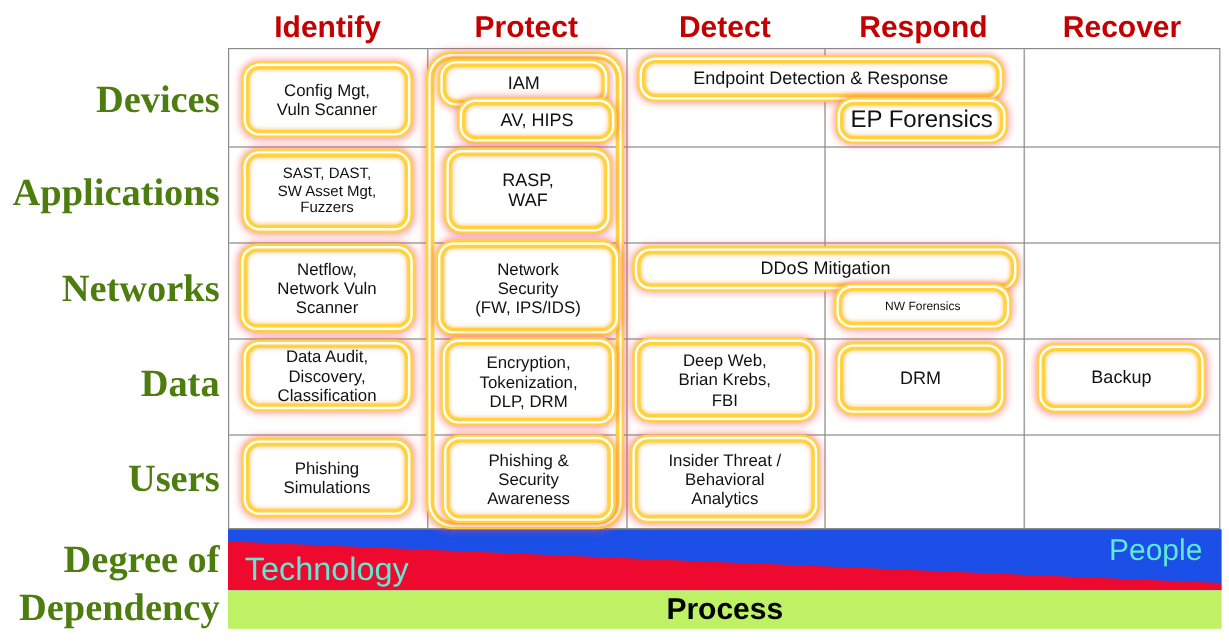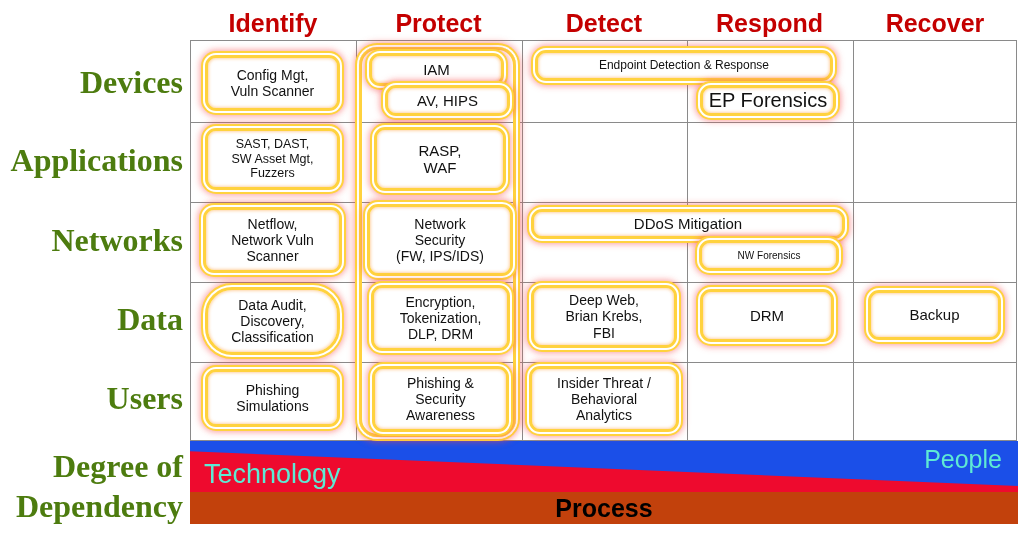--- a/index.html
+++ b/index.html
@@ -40,21 +40,21 @@
   }
   .red-wedge{
     position:absolute;left:0;top:0;right:0;bottom:0;background:#ee0a2e;
     -webkit-clip-path:polygon(0 20%,100% 88%,100% 100%,0 100%);
     clip-path:polygon(0 20%,100% 88%,100% 100%,0 100%);
   }
   .band-text{position:absolute;color:#5eead4;}
   .band-text.tech{left:14px;bottom:2px;font-size:27px;}
   .band-text.people{right:16px;top:4px;font-size:25px;}
   .band-green{
-    position:absolute;left:190px;top:492px;width:828px;height:32px;background:#c2410c;
+    position:absolute;left:190px;top:492px;width:828px;height:32px;background:#bef264;
     display:flex;align-items:center;justify-content:center;
     font-size:25px;font-weight:600;color:#000000;z-index:1;
   }
 </style>
 </head>
 <body>
 
 <div id="stage">
 
   <div class="col-header" style="left:190px;width:166px;">Identify</div>
@@ -81,39 +81,39 @@
     <div class="hline" style="top:241px;"></div>
     <div class="hline" style="top:321px;"></div>
   </div>
 
   <div class="ring" style="left:359px;top:47px;width:157px;height:390px;"></div>
 
   <div class="ybox" style="left:205px;top:55px;width:135px;height:56px;">Config Mgt,
 Vuln Scanner</div>
   <div class="ybox" style="left:369px;top:53px;width:135px;height:33px;font-size:15px;">IAM</div>
   <div class="ybox" style="left:385px;top:85px;width:125px;height:31px;font-size:15px;">AV, HIPS</div>
-  <div class="ybox" style="left:535px;top:50px;width:298px;height:31px;font-size:12px;">Endpoint Detection &amp; Response</div>
+  <div class="ybox" style="left:535px;top:50px;width:298px;height:31px;font-size:15px;">Endpoint Detection &amp; Response</div>
   <div class="ybox" style="left:700px;top:85px;width:136px;height:31px;font-size:20px;">EP Forensics</div>
 
   <div class="ybox" style="left:205px;top:128px;width:135px;height:62px;font-size:12.5px;">SAST, DAST,
 SW Asset Mgt,
 Fuzzers</div>
   <div class="ybox" style="left:374px;top:127px;width:132px;height:64px;font-size:15px;">RASP,
 WAF</div>
 
   <div class="ybox" style="left:203px;top:207px;width:139px;height:66px;">Netflow,
 Network Vuln
 Scanner</div>
   <div class="ybox" style="left:367px;top:204px;width:146px;height:72px;">Network
 Security
 (FW, IPS/IDS)</div>
   <div class="ybox" style="left:531px;top:209px;width:314px;height:30px;font-size:15px;">DDoS Mitigation</div>
   <div class="ybox" style="left:699px;top:240px;width:140px;height:31px;font-size:10px;">NW Forensics</div>
 
-  <div class="ybox" style="left:205px;top:287px;width:135px;height:68px;border-radius:27px;">Data Audit,
+  <div class="ybox" style="left:205px;top:287px;width:135px;height:52px;">Data Audit,
 Discovery,
 Classification</div>
   <div class="ybox" style="left:371px;top:285px;width:139px;height:66px;">Encryption,
 Tokenization,
 DLP, DRM</div>
   <div class="ybox" style="left:531px;top:285px;width:146px;height:63px;">Deep Web,
 Brian Krebs,
 FBI</div>
   <div class="ybox" style="left:700px;top:289px;width:134px;height:53px;font-size:15px;">DRM</div>
   <div class="ybox" style="left:868px;top:290px;width:133px;height:50px;font-size:15px;">Backup</div>

